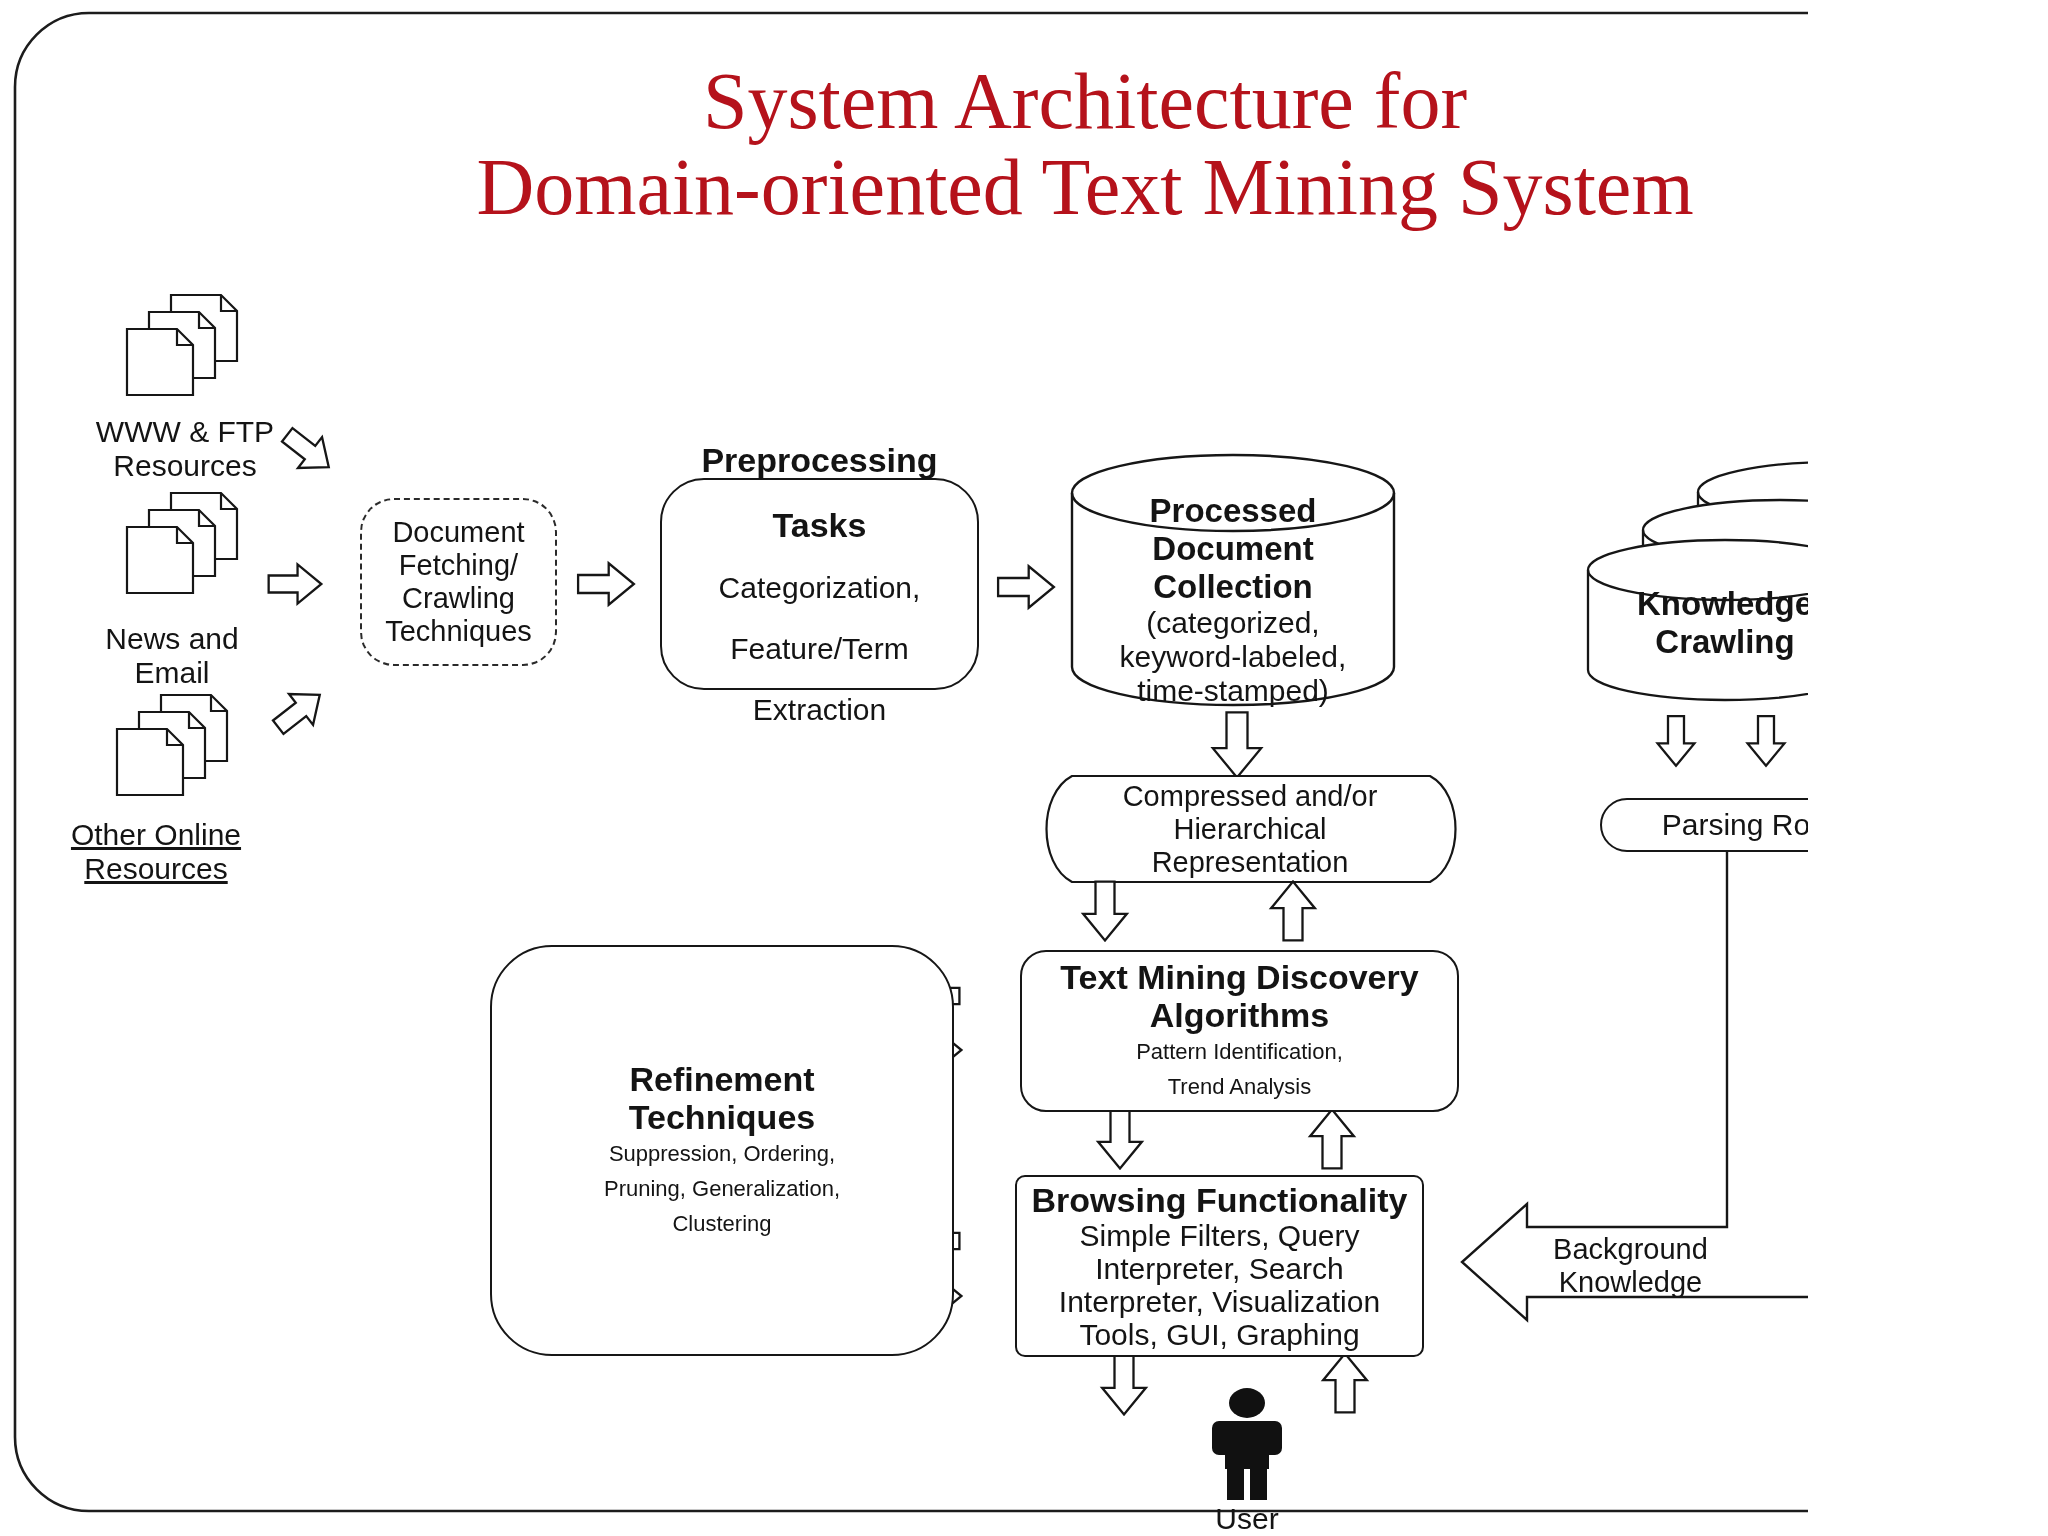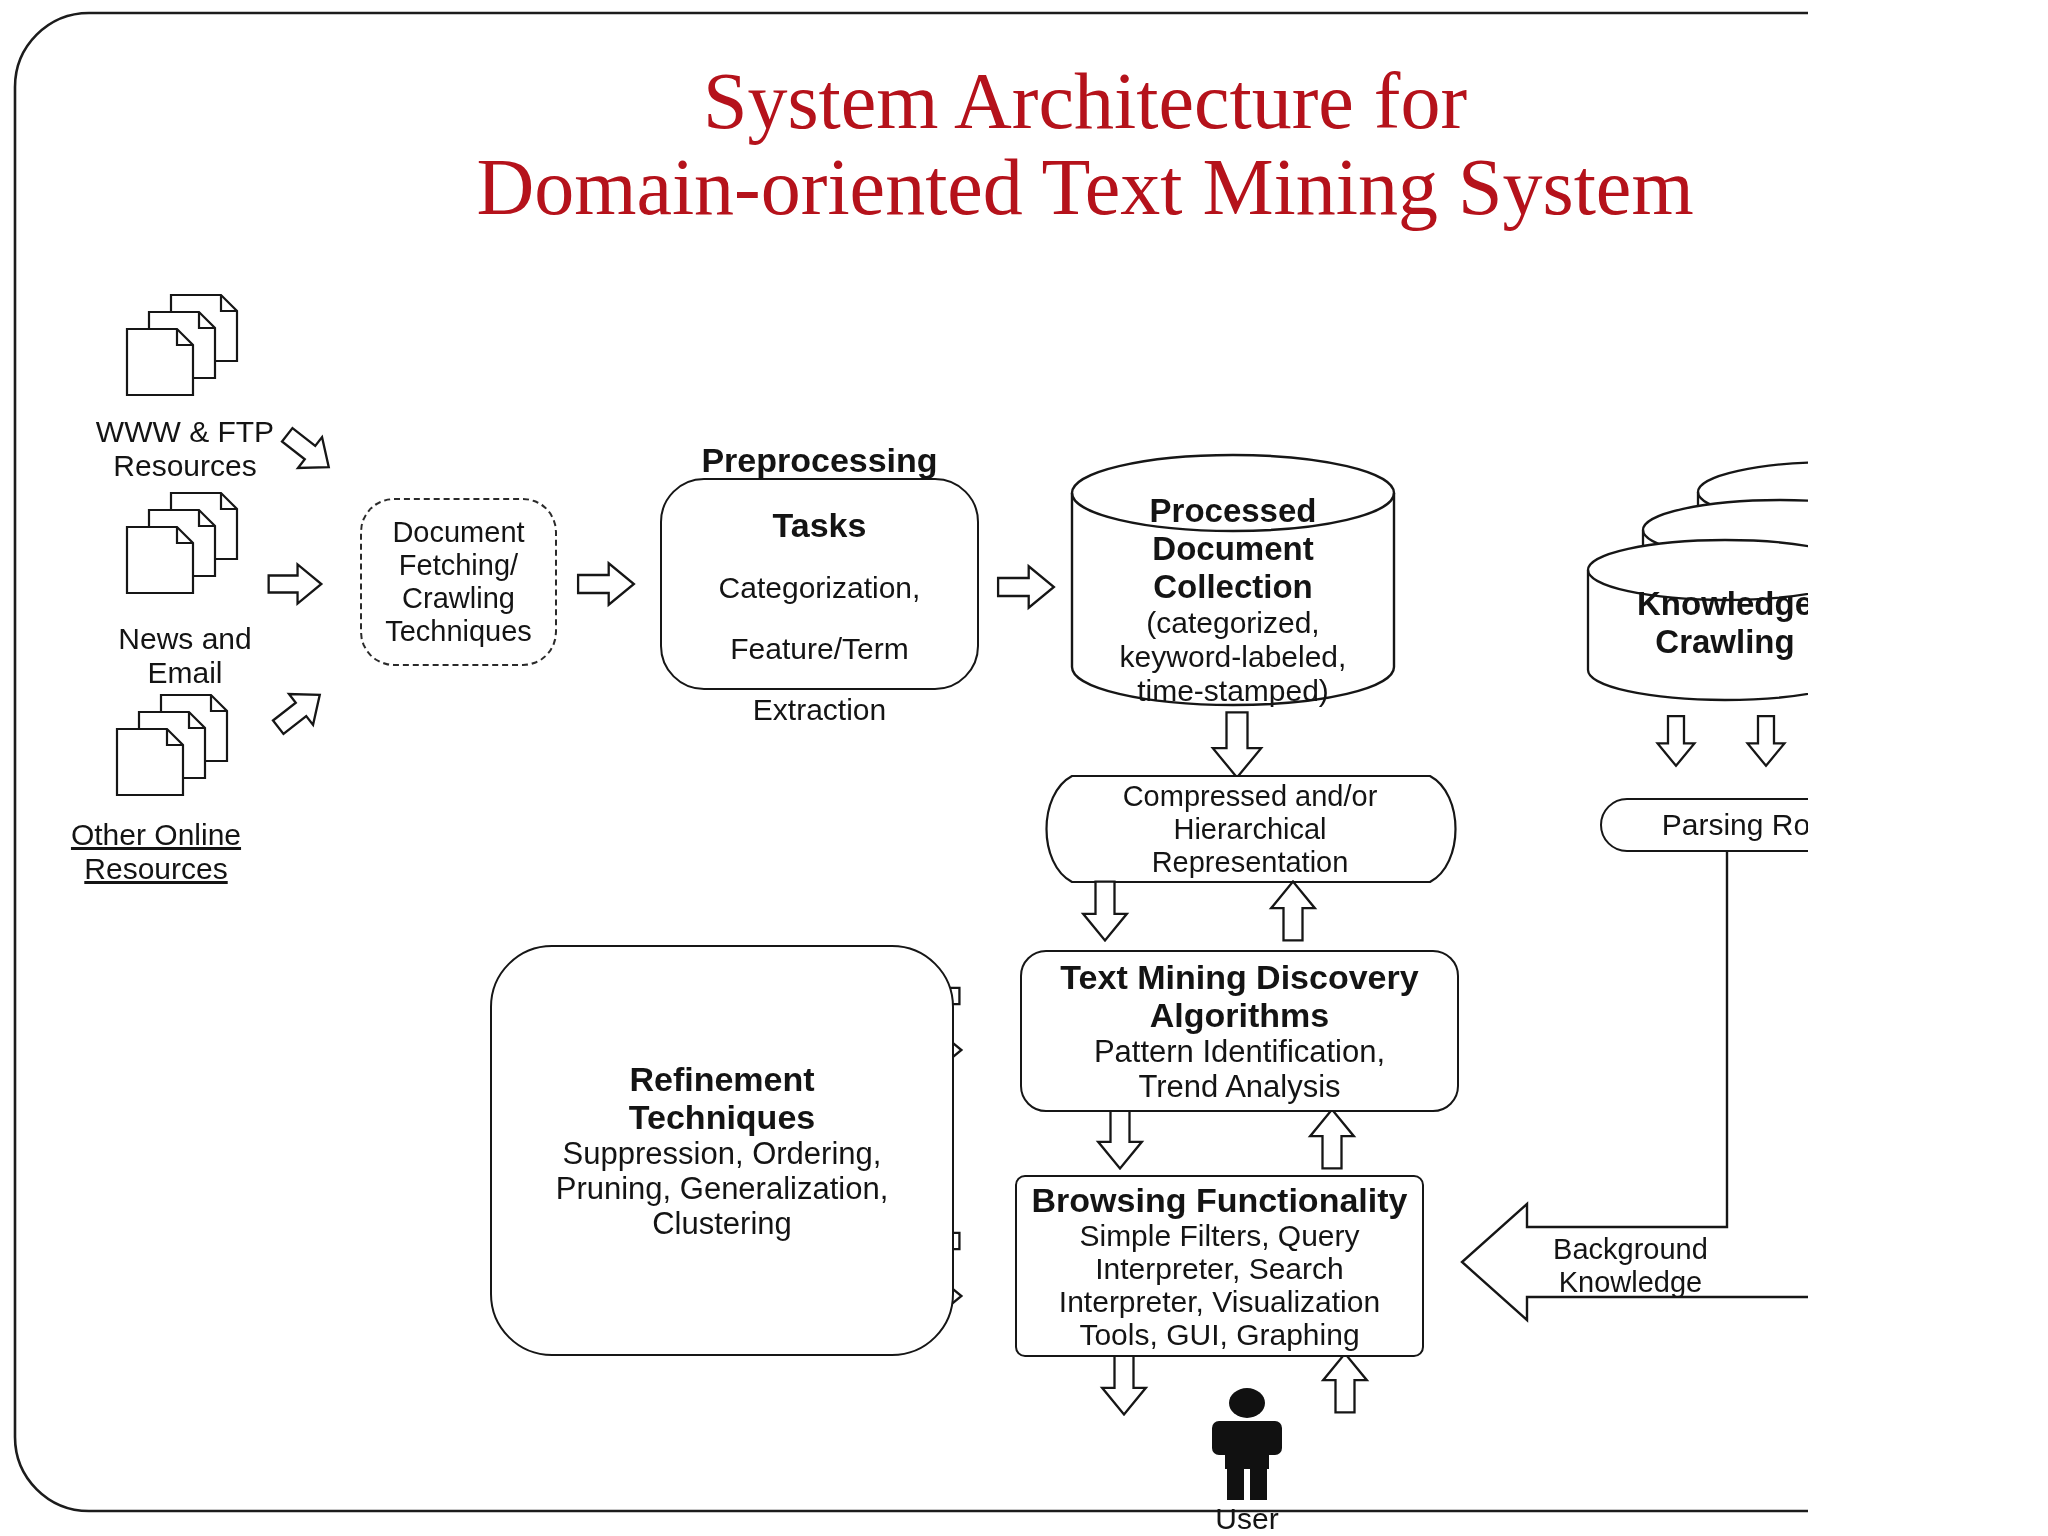--- a/index.html
+++ b/index.html
@@ -11,21 +11,21 @@
         align-items:center;text-align:center;background:#fff;}
   .box{border:2.3px solid #161616;border-radius:44px;}
   .dashed{border:2.5px dashed #2a2a2a;border-radius:34px;}
   .pill{border:2px solid #161616;border-radius:27px;}
   .b{font-weight:bold;}
   .t-title{position:absolute;z-index:2;left:120px;top:58px;width:1930px;text-align:center;
            font-family:"Liberation Serif","DejaVu Serif",serif;color:#b5121b;
            font-size:80px;line-height:86px;}
   .fs33{font-size:33px;line-height:38px;}
   .fs34{font-size:34px;line-height:38px;}
-  .fs31{font-size:31px;line-height:35px;}
+  .fs31{font-size:22px;line-height:35px;}
   .fs30{font-size:30px;line-height:34px;}
   .fs29{font-size:29px;line-height:33px;}
   .srclbl{font-size:30px;line-height:34px;}
   .nobg{background:transparent;}
 </style>
 </head>
 <body>
 
 <div id="slide">
 
@@ -153,21 +153,21 @@
 
   <div class="t-title">
     <div>System Architecture for</div>
     <div>Domain-oriented Text Mining System</div>
   </div>
 
   <div class="lbl srclbl" style="left:55px;top:415px;width:260px;">
     <div>WWW &amp; FTP</div>
     <div>Resources</div>
   </div>
-  <div class="lbl srclbl" style="left:55px;top:622px;width:260px;text-align:center;">
+  <div class="lbl srclbl" style="left:42px;top:622px;width:260px;text-align:center;">
     <div>News and</div>
     <div>Email</div>
   </div>
   <div class="lbl srclbl" style="left:16px;top:818px;width:280px;text-decoration:underline;">
     <div>Other Online</div>
     <div>Resources</div>
   </div>
 
   <div class="node dashed fs29" style="left:360px;top:498px;width:193px;height:164px;">
     <div>Document</div>

